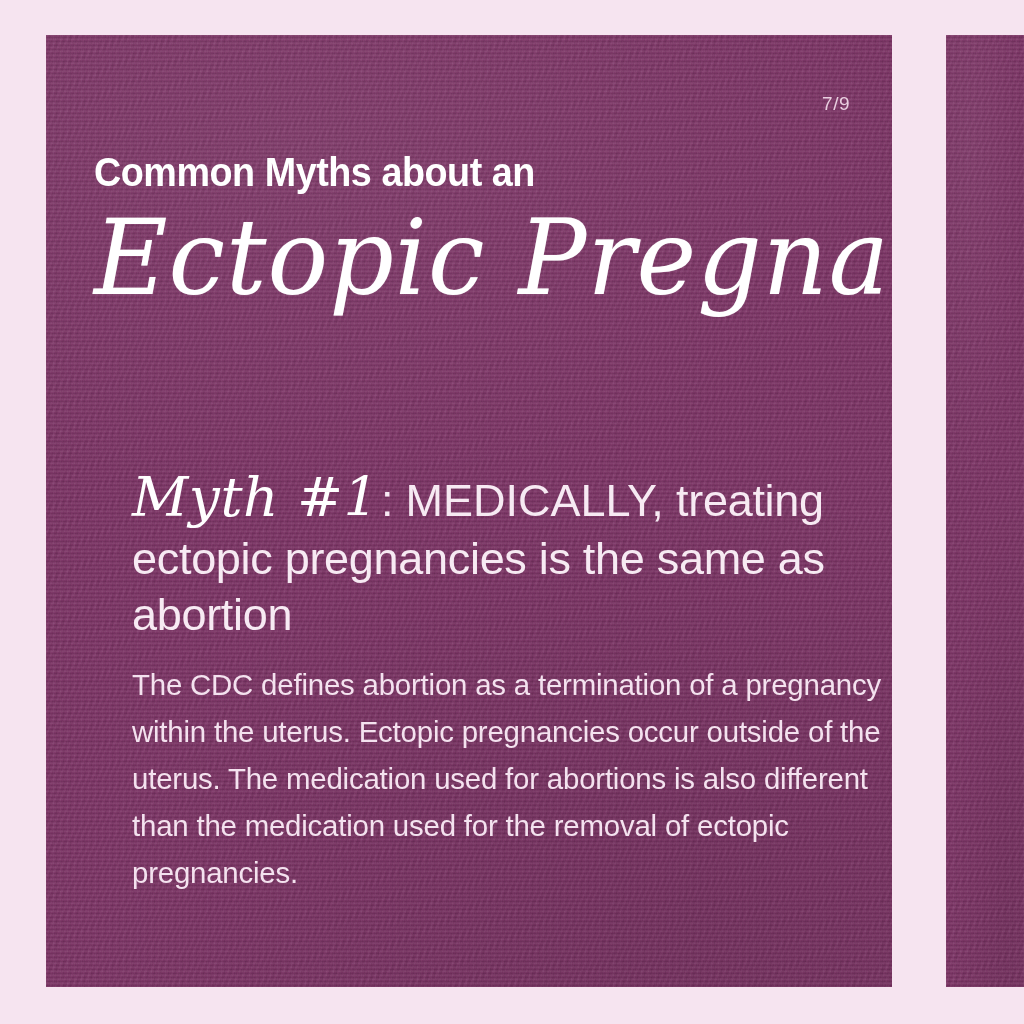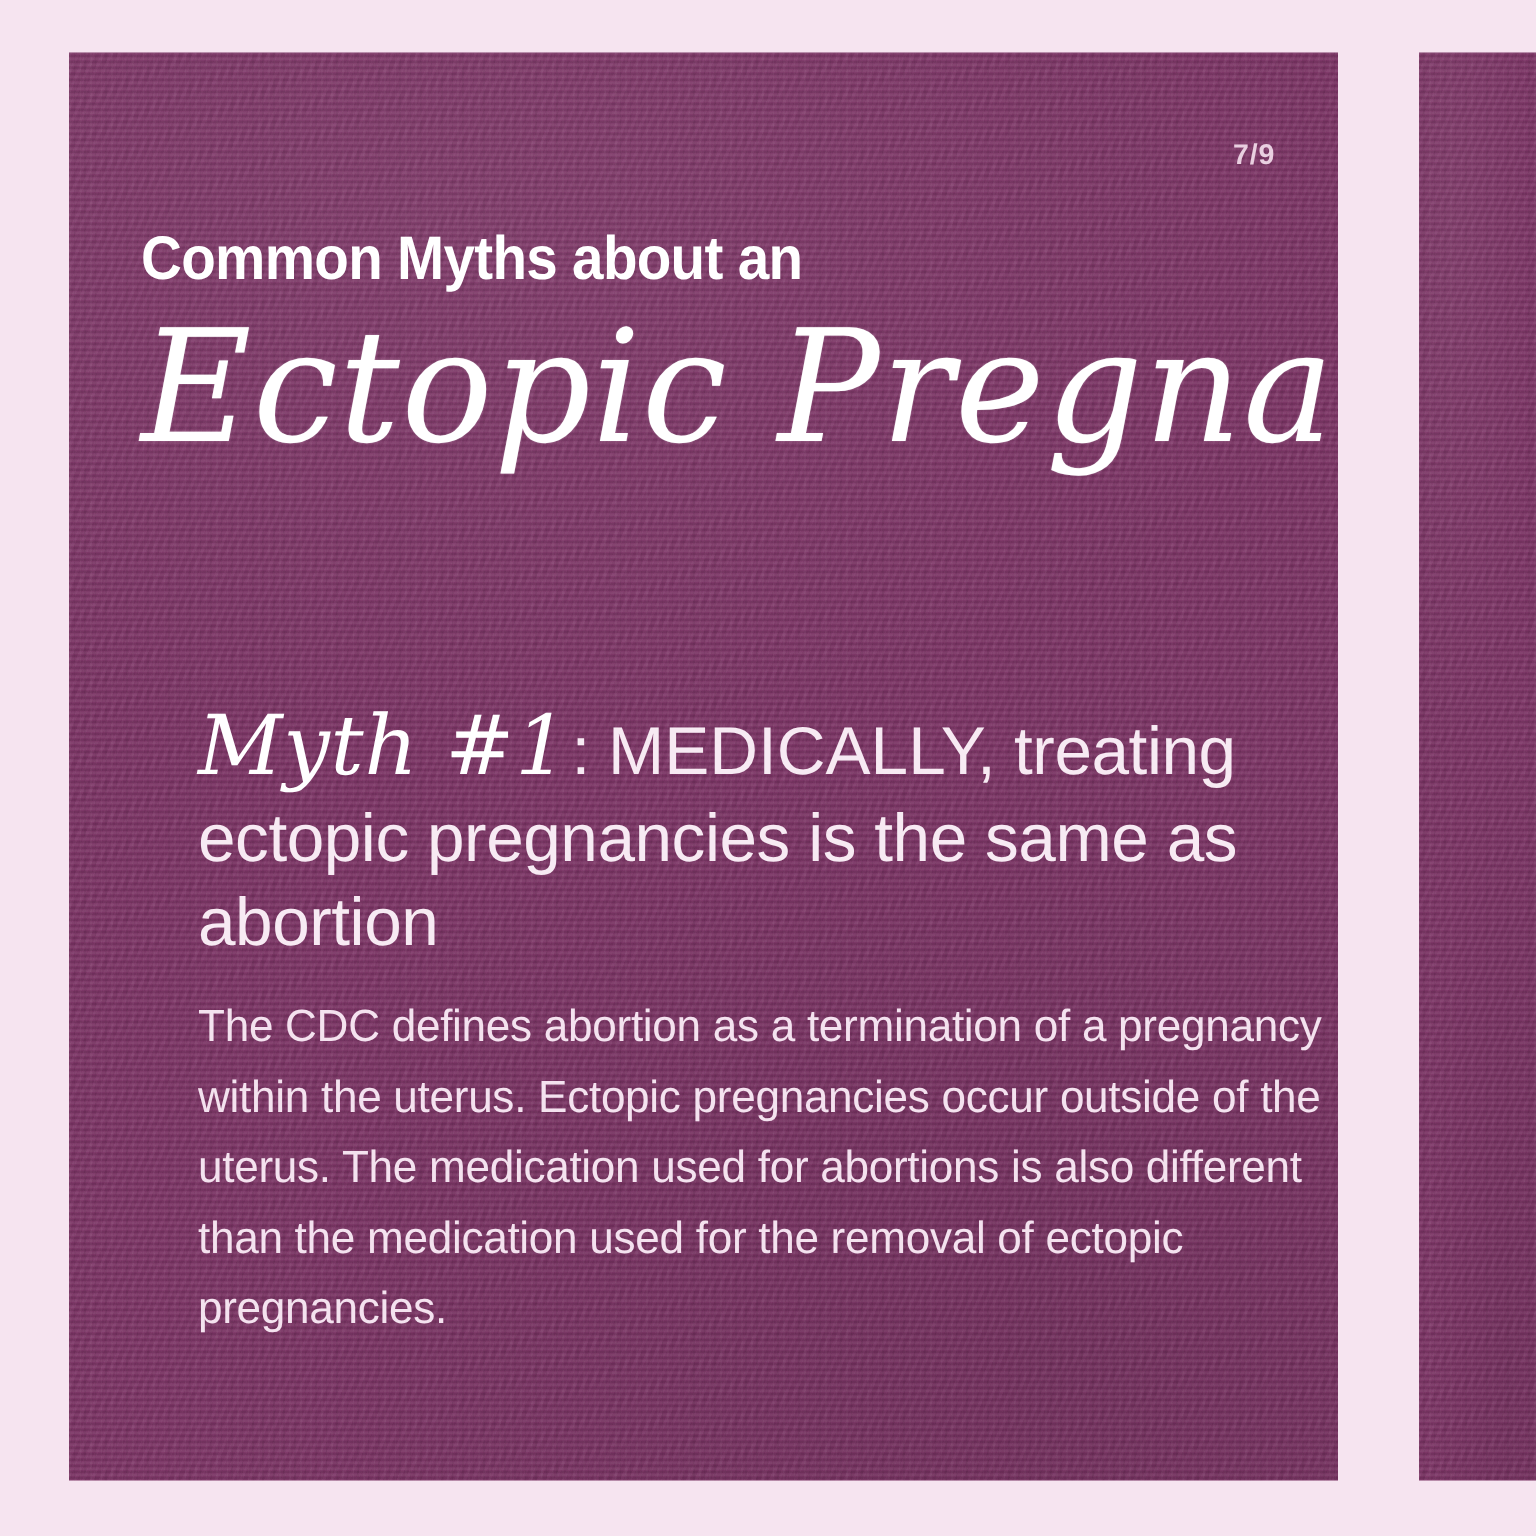--- a/index.html
+++ b/index.html
@@ -100,21 +100,21 @@
     inset: 0;
     z-index: 5;
   }
 
   
   #page-counter {
     position: absolute;
     top: 58px;
     right: 42px;
     font-size: 19px;
-    font-weight: 700;
+    font-weight: 400;
     letter-spacing: 0.5px;
     color: #e9cfe0;
   }
 
   
   #headline-block {
     position: absolute;
     top: 117px;
     left: 48px;
     width: 790px;

